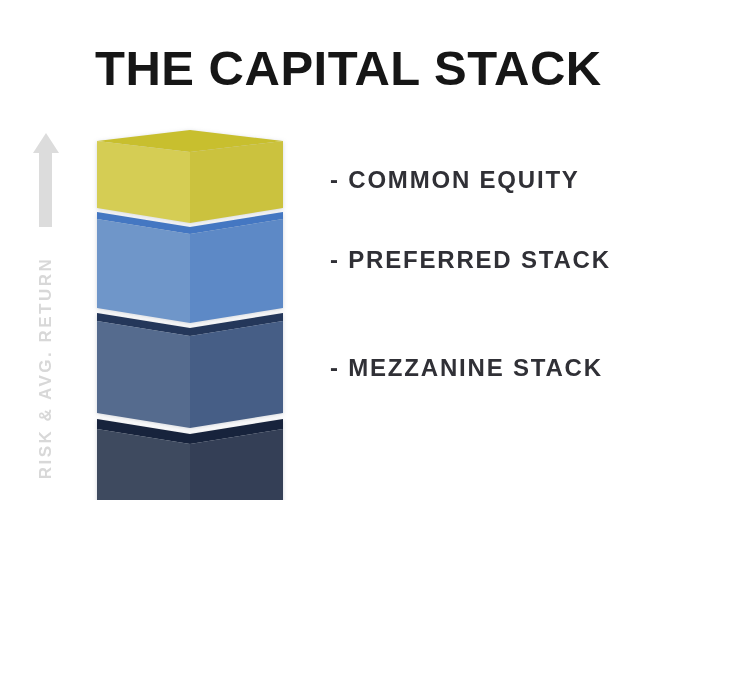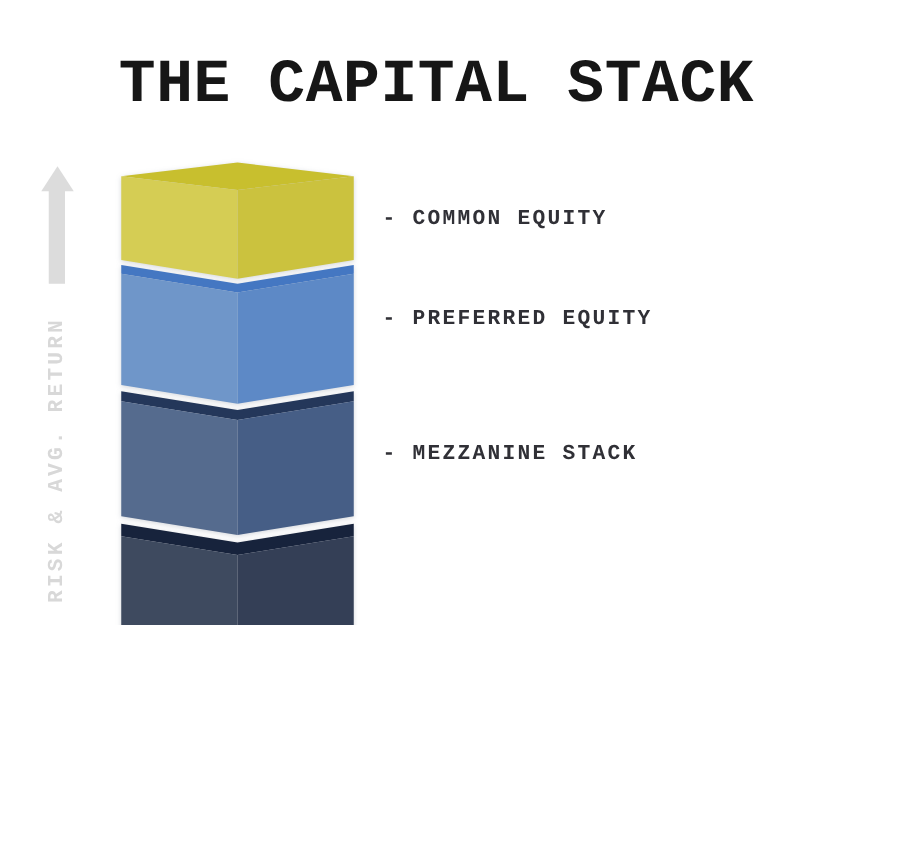--- a/index.html
+++ b/index.html
@@ -2,21 +2,21 @@
 <html><head>
 <meta charset="utf-8">
 <style>
   html, body { margin: 0; padding: 0; background: #ffffff; }
   .canvas {
     position: relative;
     width: 730px;
     height: 500px;
     background: #ffffff;
     overflow: hidden;
-    font-family: Liberation Mono, monospace;
+    font-family: Liberation Sans, sans-serif;
   }
   .page-title {
     position: absolute;
     left: 95px;
     top: 40px;
     margin: 0;
     font-size: 49px;
     font-weight: 800;
     letter-spacing: 0.5px;
     color: #161616;
@@ -63,22 +63,22 @@
   .stack-svg {
     position: absolute;
     left: 0; top: 0;
     width: 730px;
     height: 684px;
   }
   .layer { filter: drop-shadow(0 1px 2px rgba(80, 90, 110, 0.25)); }
   
   .layer-label {
     position: absolute;
-    left: 306px;
-    font-size: 17px;
+    left: 330px;
+    font-size: 24px;
     font-weight: 700;
     letter-spacing: 1.8px;
     color: #303036;
     white-space: nowrap;
   }
   .label-0 { top: 166px; }
   .label-1 { top: 246px; }
   .label-2 { top: 354px; }
   .label-3 { top: 493px; }
 </style>
@@ -117,16 +117,16 @@
     </g>
 
     <g class="layer">
       <polygon points="97,419 190,434 283,419 283,429 190,444 97,429" fill="#17233c"></polygon>
       <polygon points="97,429 190,444 190,635 97,615" fill="#3e4a5f"></polygon>
       <polygon points="190,444 283,429 283,615 190,635" fill="#343f56"></polygon>
     </g>
   </svg>
 
   <div class="layer-label label-0">- COMMON EQUITY</div>
-  <div class="layer-label label-1">- PREFERRED EQUITY</div>
+  <div class="layer-label label-1">- PREFERRED STACK</div>
   <div class="layer-label label-2">- MEZZANINE STACK</div>
 
 </div>
 
 </body></html>

